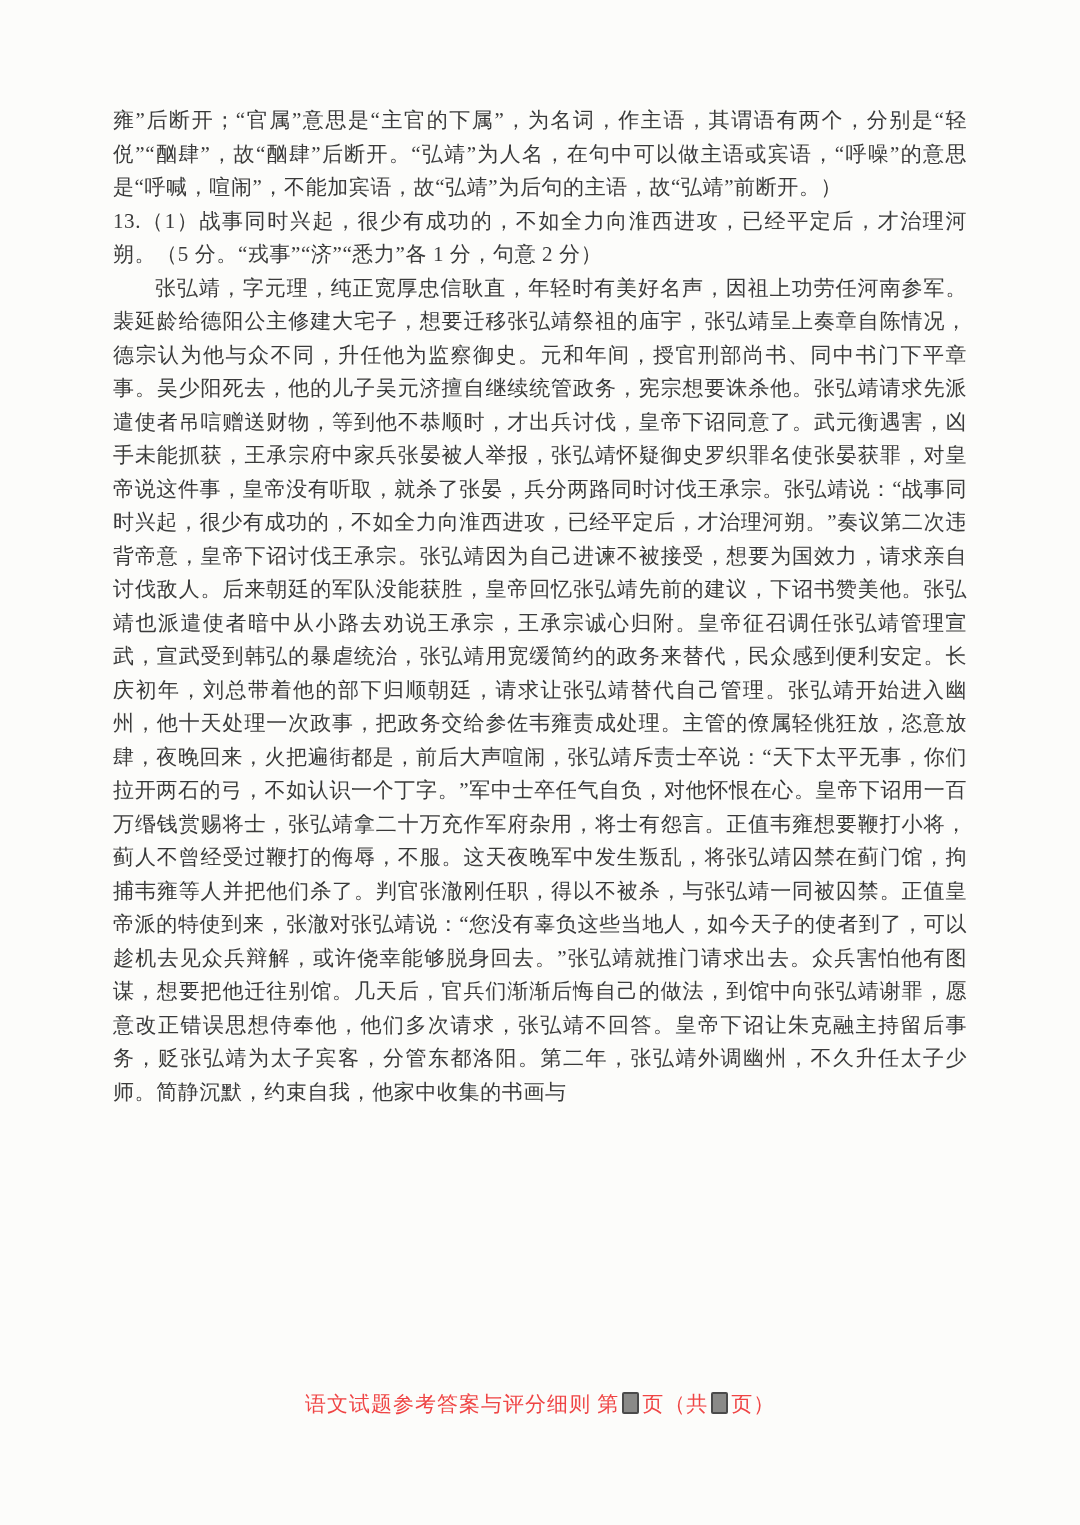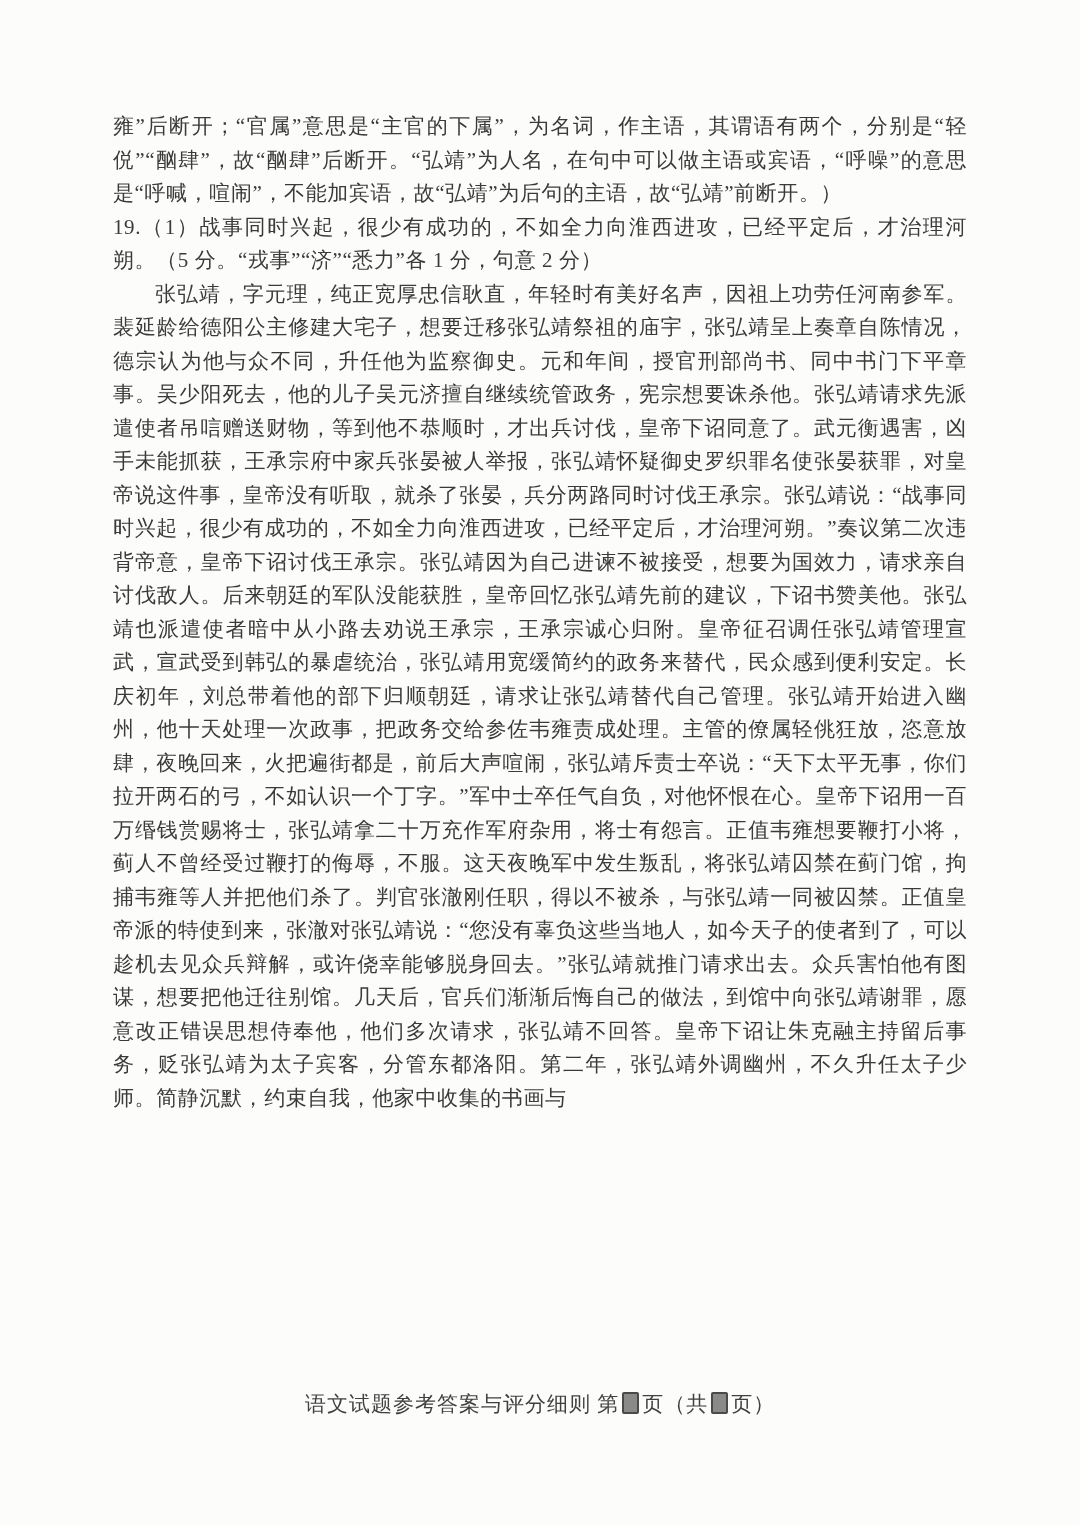--- a/index.html
+++ b/index.html
@@ -12,21 +12,21 @@
     width: 1080px;
     height: 1525px;
     margin: 0 auto;
     background: #fcfcfa;
     overflow: hidden;
     font-family: "Liberation Serif", "DejaVu Serif", serif;
     color: #3a3a3a;
   }
   .content {
     position: absolute;
-    top: 110px;
+    top: 104px;
     left: 113px;
     width: 854px;
   }
   .para {
     margin: 0;
     font-size: 21px;
     line-height: 33.5px;
     text-align: justify;
     letter-spacing: 0.6px;
     word-break: break-all;
@@ -35,42 +35,42 @@
     text-indent: 2em;
   }
   .footer {
     position: absolute;
     top: 1390px;
     left: 0;
     width: 100%;
     text-align: center;
     font-size: 21px;
     letter-spacing: 1px;
-    color: #404040;
+    color: #ef4444;
   }
   .numbox {
     display: inline-block;
     width: 13px;
     height: 18px;
     border: 2px solid #4a4a4a;
     background: #8a8a88;
     border-radius: 2px;
     vertical-align: -3px;
     margin: 0 3px;
   }
 </style>
 </head>
 <body>
 
 <div class="page">
 
   <main class="content">
     <div id="paragraphs">
         <p class="para">雍”后断开；“官属”意思是“主官的下属”，为名词，作主语，其谓语有两个，分别是“轻侻”“酗肆”，故“酗肆”后断开。“弘靖”为人名，在句中可以做主语或宾语，“呼噪”的意思是“呼喊，喧闹”，不能加宾语，故“弘靖”为后句的主语，故“弘靖”前断开。）</p>
-        <p class="para">19.（1）战事同时兴起，很少有成功的，不如全力向淮西进攻，已经平定后，才治理河朔。（5 分。“戎事”“济”“悉力”各 1 分，句意 2 分）</p>
+        <p class="para">13.（1）战事同时兴起，很少有成功的，不如全力向淮西进攻，已经平定后，才治理河朔。（5 分。“戎事”“济”“悉力”各 1 分，句意 2 分）</p>
         <p class="para indent">张弘靖，字元理，纯正宽厚忠信耿直，年轻时有美好名声，因祖上功劳任河南参军。裴延龄给德阳公主修建大宅子，想要迁移张弘靖祭祖的庙宇，张弘靖呈上奏章自陈情况，德宗认为他与众不同，升任他为监察御史。元和年间，授官刑部尚书、同中书门下平章事。吴少阳死去，他的儿子吴元济擅自继续统管政务，宪宗想要诛杀他。张弘靖请求先派遣使者吊唁赠送财物，等到他不恭顺时，才出兵讨伐，皇帝下诏同意了。武元衡遇害，凶手未能抓获，王承宗府中家兵张晏被人举报，张弘靖怀疑御史罗织罪名使张晏获罪，对皇帝说这件事，皇帝没有听取，就杀了张晏，兵分两路同时讨伐王承宗。张弘靖说：“战事同时兴起，很少有成功的，不如全力向淮西进攻，已经平定后，才治理河朔。”奏议第二次违背帝意，皇帝下诏讨伐王承宗。张弘靖因为自己进谏不被接受，想要为国效力，请求亲自讨伐敌人。后来朝廷的军队没能获胜，皇帝回忆张弘靖先前的建议，下诏书赞美他。张弘靖也派遣使者暗中从小路去劝说王承宗，王承宗诚心归附。皇帝征召调任张弘靖管理宣武，宣武受到韩弘的暴虐统治，张弘靖用宽缓简约的政务来替代，民众感到便利安定。长庆初年，刘总带着他的部下归顺朝廷，请求让张弘靖替代自己管理。张弘靖开始进入幽州，他十天处理一次政事，把政务交给参佐韦雍责成处理。主管的僚属轻佻狂放，恣意放肆，夜晚回来，火把遍街都是，前后大声喧闹，张弘靖斥责士卒说：“天下太平无事，你们拉开两石的弓，不如认识一个丁字。”军中士卒任气自负，对他怀恨在心。皇帝下诏用一百万缗钱赏赐将士，张弘靖拿二十万充作军府杂用，将士有怨言。正值韦雍想要鞭打小将，蓟人不曾经受过鞭打的侮辱，不服。这天夜晚军中发生叛乱，将张弘靖囚禁在蓟门馆，拘捕韦雍等人并把他们杀了。判官张澈刚任职，得以不被杀，与张弘靖一同被囚禁。正值皇帝派的特使到来，张澈对张弘靖说：“您没有辜负这些当地人，如今天子的使者到了，可以趁机去见众兵辩解，或许侥幸能够脱身回去。”张弘靖就推门请求出去。众兵害怕他有图谋，想要把他迁往别馆。几天后，官兵们渐渐后悔自己的做法，到馆中向张弘靖谢罪，愿意改正错误思想侍奉他，他们多次请求，张弘靖不回答。皇帝下诏让朱克融主持留后事务，贬张弘靖为太子宾客，分管东都洛阳。第二年，张弘靖外调幽州，不久升任太子少师。简静沉默，约束自我，他家中收集的书画与</p>
       </div>
   </main>
 
   <footer class="footer">
     <span>语文试题参考答案与评分细则 第</span><span class="numbox"></span><span>页（共</span><span class="numbox"></span><span>页）</span>
   </footer>
 
 </div>
 

